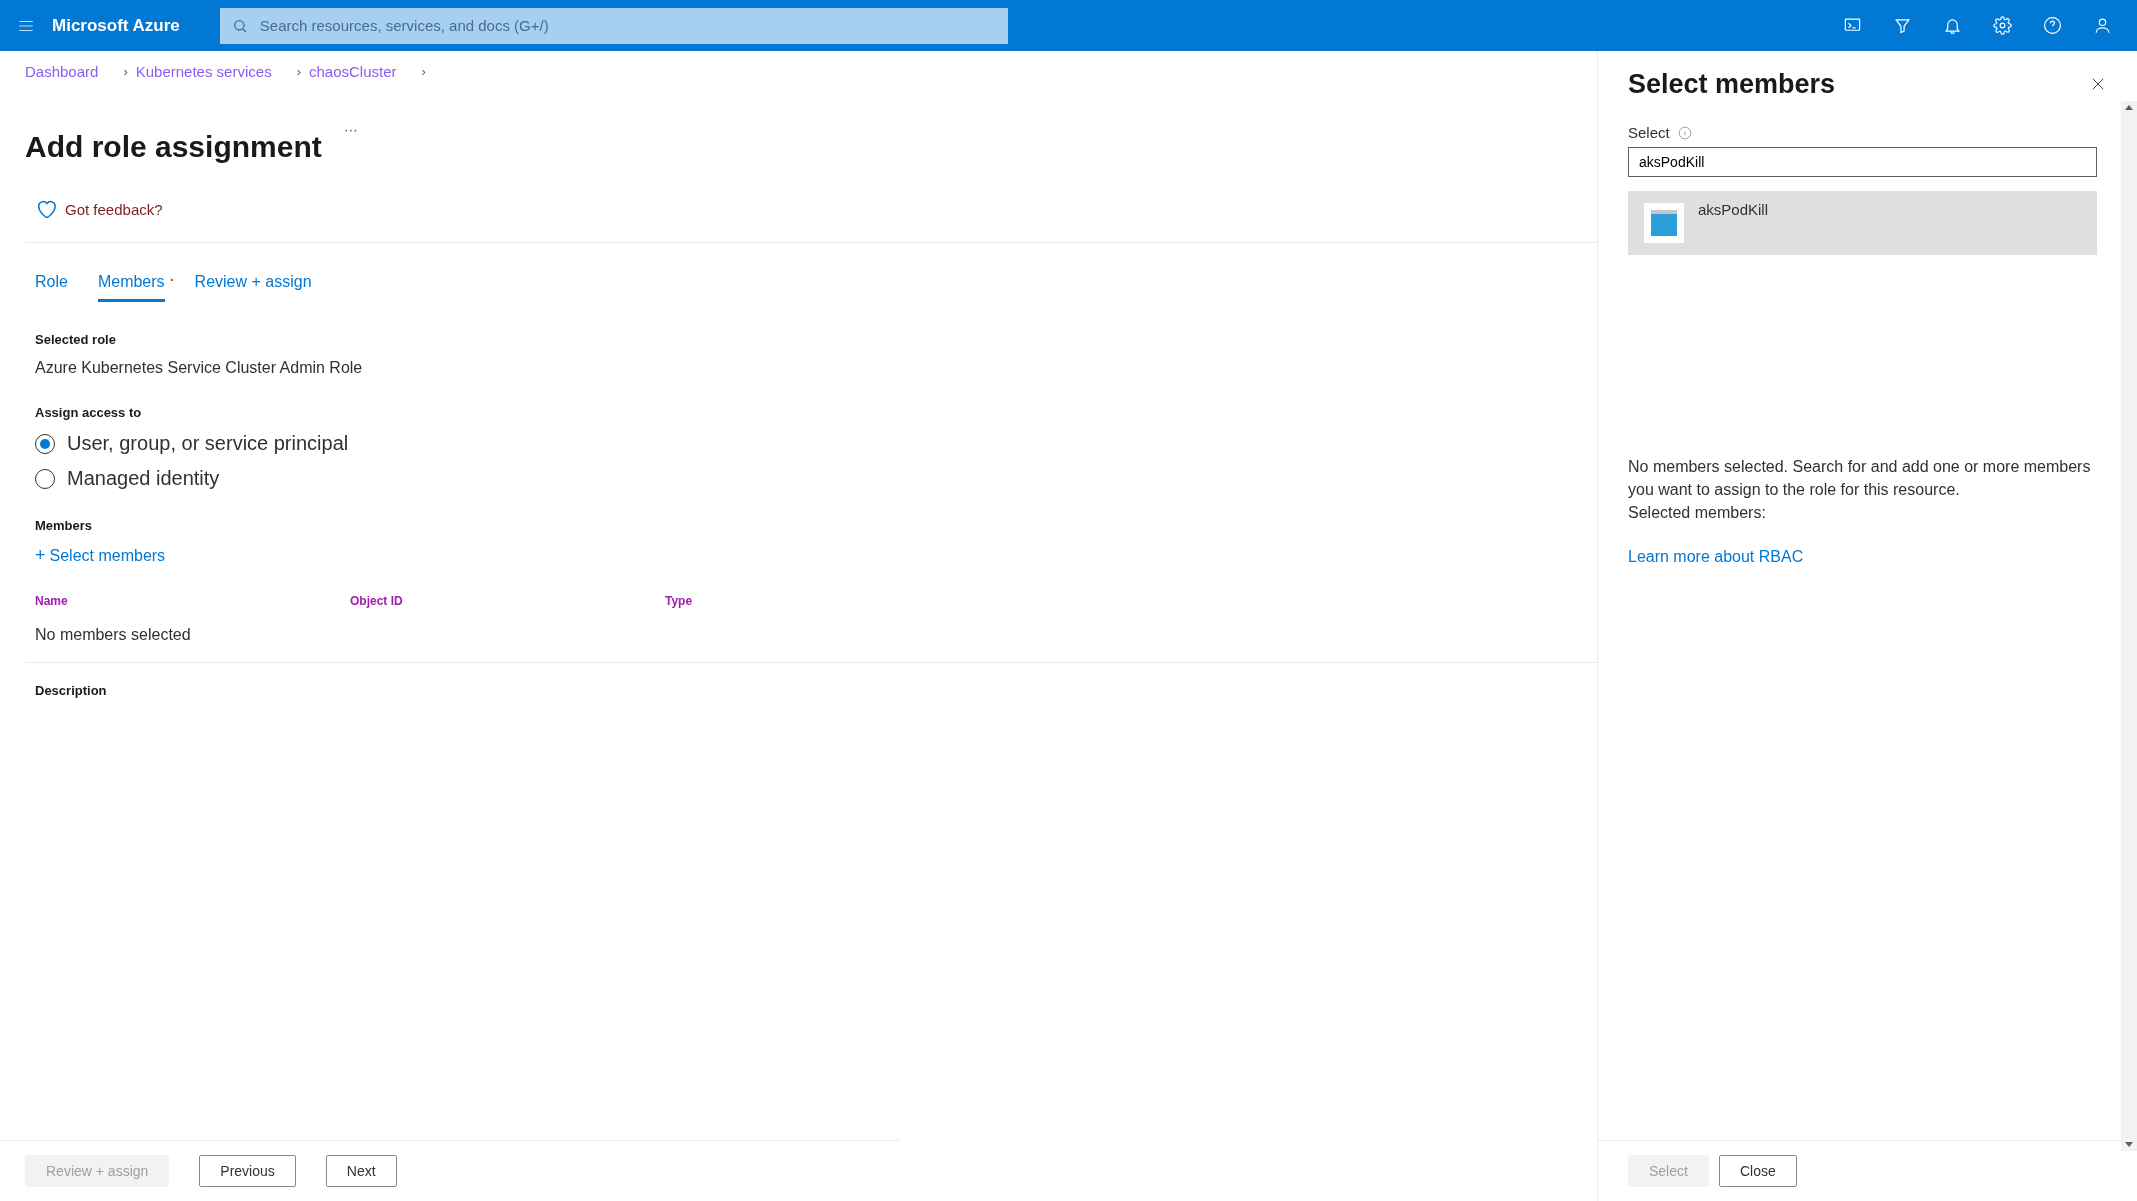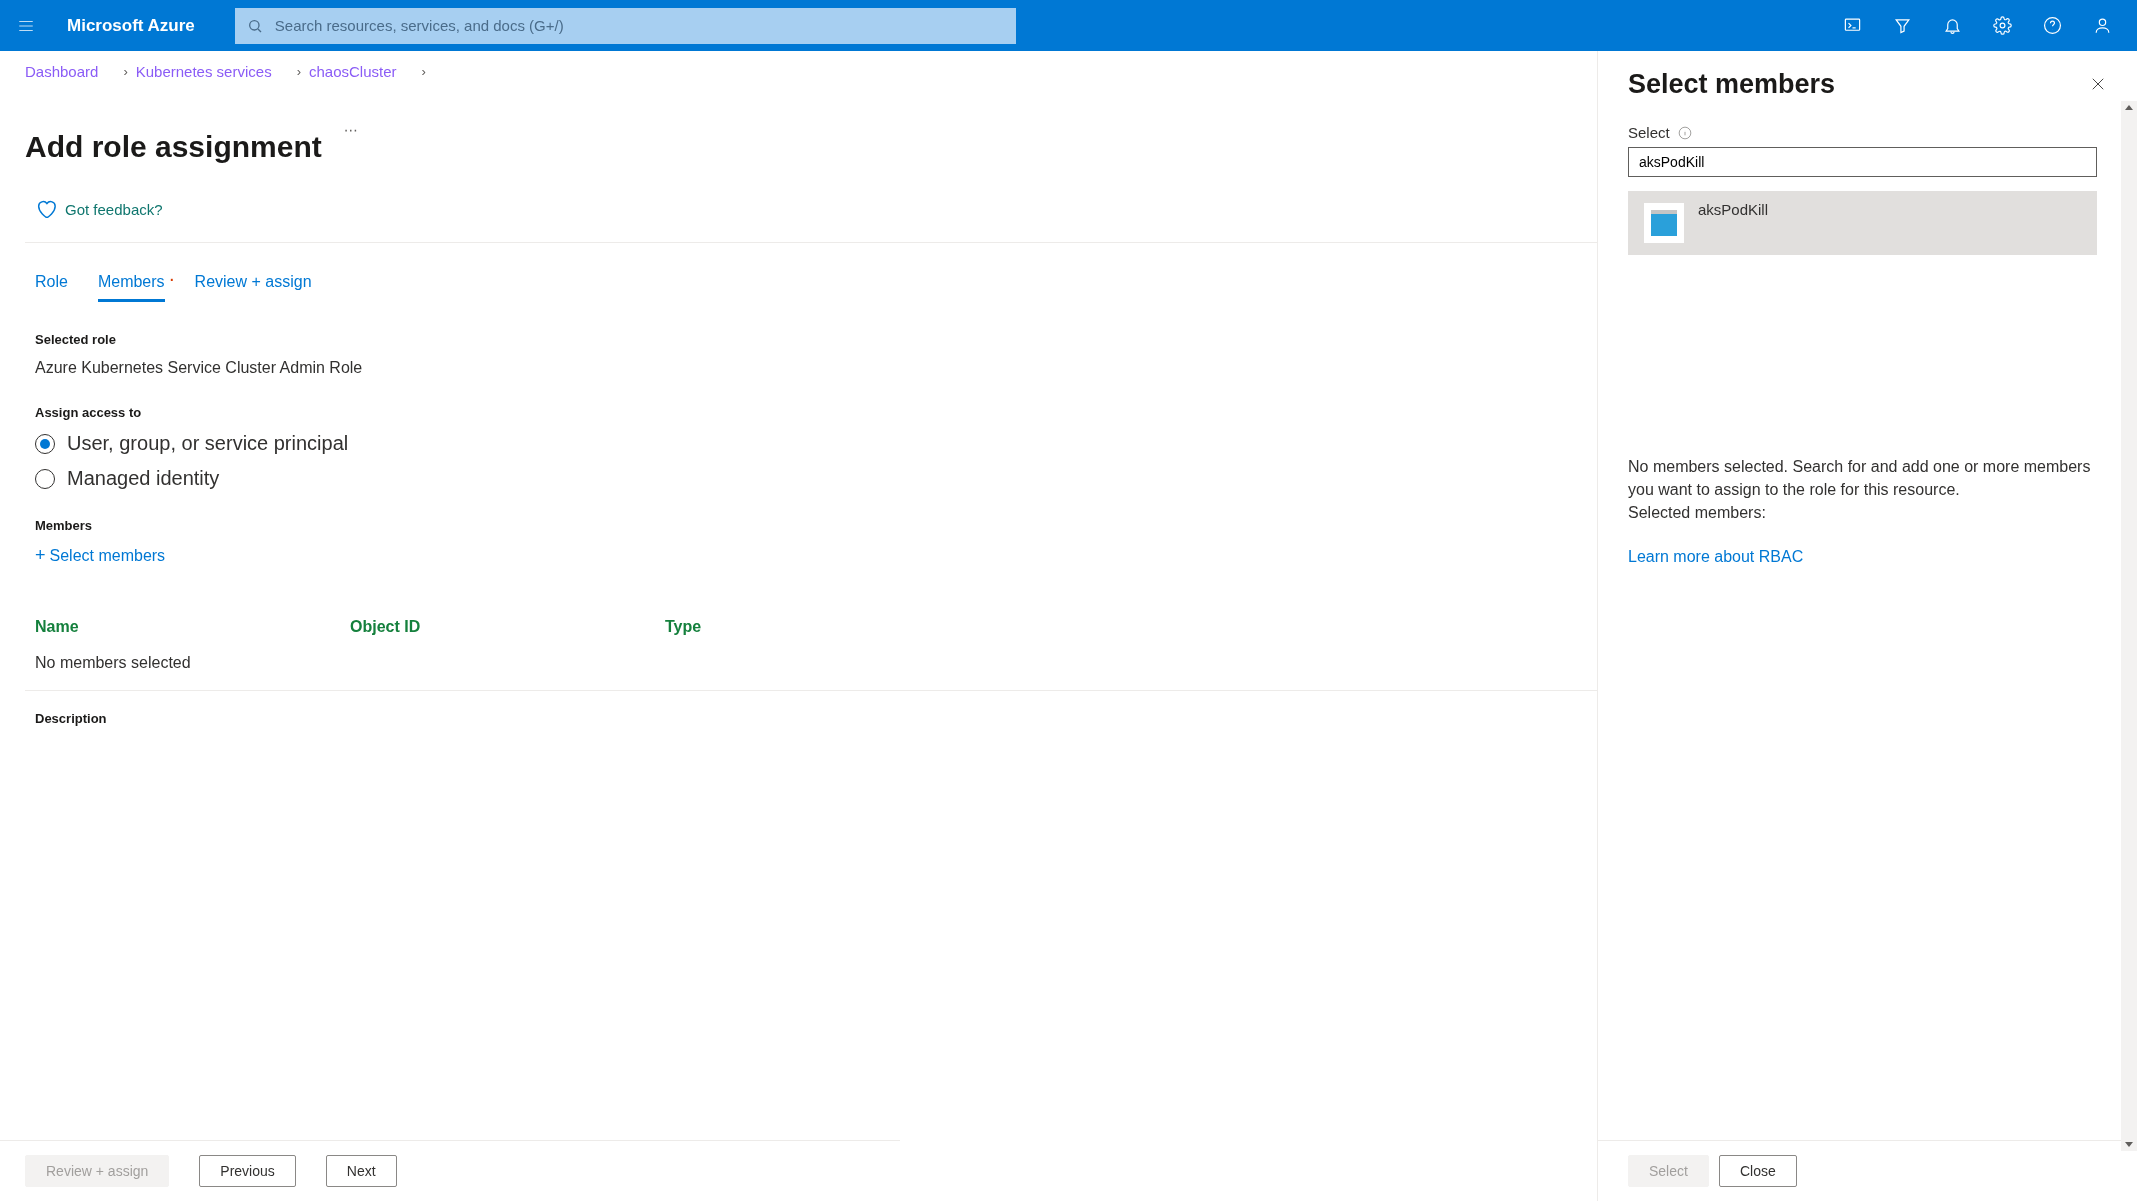--- a/index.html
+++ b/index.html
@@ -2,21 +2,21 @@
 <html><head>
 <meta charset="utf-8">
 <style>
 * { box-sizing: border-box; margin: 0; padding: 0; font-family: "Segoe UI", -apple-system, BlinkMacSystemFont, sans-serif; }
 body { background: #fff; overflow: hidden; }
 
 
 .topbar { background: #0078d4; height: 51px; display: flex; align-items: center; color: #fff; }
 .hamburger { width: 52px; height: 51px; display: flex; align-items: center; justify-content: center; cursor: pointer; }
 .hamburger svg { width: 18px; height: 18px; stroke: #fff; }
-.brand { font-size: 17px; font-weight: 600; margin-right: 40px; margin-left: 15px; }
+.brand { font-size: 17px; font-weight: 600; margin-right: 40px; }
 .searchbox { flex: 1; max-width: 870px; height: 36px; background: #a7cff1; border-radius: 0; display: flex; align-items: center; margin-right: 30px; }
 .searchbox svg { width: 16px; height: 16px; margin: 0 12px; stroke: #4a6c8a; fill: none; stroke-width: 2; }
 .searchbox input { flex: 1; border: none; background: transparent; outline: none; font-size: 15px; color: #333; }
 .searchbox input::placeholder { color: #4a6c8a; }
 .topspacer { flex: 1; }
 .topicons { display: flex; align-items: center; padding-right: 10px; }
 .topicons .icon { width: 50px; height: 51px; display: flex; align-items: center; justify-content: center; cursor: pointer; }
 .topicons svg { width: 19px; height: 19px; stroke: #fff; fill: none; stroke-width: 1.5; }
 
 
@@ -27,21 +27,21 @@
 .breadcrumb { font-size: 15px; color: #0078d4; margin-bottom: 16px; display: flex; align-items: center; }
 .breadcrumb a { color: #8b5cf6; text-decoration: none; margin-right: 25px; cursor: pointer; }
 .breadcrumb .chev { color: #605e5c; margin-right: 8px; font-size: 13px; }
 .titlerow { display: flex; align-items: center; margin-bottom: 28px; }
 .pagetitle { font-size: 30px; font-weight: 600; color: #1b1a19; margin-top: 34px; }
 .dots { margin-left: 22px; color: #605e5c; letter-spacing: 1px; cursor: pointer; font-size: 14px; }
 
 
 .feedbackbar { display: flex; align-items: center; padding: 6px 0 22px 10px; border-bottom: 1px solid #edebe9; }
 .feedbackbar svg { width: 22px; height: 22px; stroke: #0078d4; fill: none; stroke-width: 1.6; margin-right: 8px; }
-.feedbackbar span { color: #0f766e; font-size: 15px; }
+.feedbackbar span { color: #7f1d1d; font-size: 15px; }
 
 
 .tabs { display: flex; margin-top: 30px; margin-bottom: 30px; padding-left: 10px; }
 .tabs .tab { color: #0078d4; font-size: 16px; margin-right: 30px; cursor: pointer; padding-bottom: 8px; position: relative; }
 .tabs .tab.active { border-bottom: 3px solid #0078d4; }
 .tabs .tab .dotmark { position: absolute; top: -2px; right: -10px; color: #d83b01; font-size: 20px; line-height: 6px; }
 
 
 .section { padding-left: 10px; margin-bottom: 28px; }
 .section-label { font-size: 13px; font-weight: 600; color: #1b1a19; margin-bottom: 12px; }
@@ -51,21 +51,21 @@
 .radio { width: 20px; height: 20px; border: 1px solid #323130; border-radius: 50%; margin-right: 12px; position: relative; }
 .radio.checked::after { content: ""; position: absolute; top: 4px; left: 4px; width: 10px; height: 10px; border-radius: 50%; background: #0078d4; }
 .radio-row span { font-size: 20px; color: #323130; }
 
 .addlink { display: flex; align-items: center; color: #0078d4; font-size: 16px; cursor: pointer; }
 .addlink .plus { font-size: 18px; margin-right: 4px; font-weight: 300; }
 
 
 .table { padding-left: 10px; border-bottom: 1px solid #edebe9; padding-bottom: 18px; margin-bottom: 20px; }
 .theaders { display: flex; margin-bottom: 18px; }
-.theaders div { font-size: 16px; font-weight: 600; color: #15803d; margin-top: 24px; }
+.theaders div { font-size: 12px; font-weight: 600; color: #a21caf; }
 .th-name { width: 315px; }
 .th-obj { width: 315px; }
 .th-type { width: 200px; }
 .tempty { font-size: 16px; color: #323130; }
 
 
 .bottombar { position: absolute; bottom: 0; left: 0; width: 900px; background: #fff; border-top: 1px solid #edebe9; padding: 14px 0 14px 25px; display: flex; }
 .btn { height: 32px; padding: 0 20px; font-size: 14px; border: 1px solid #8a8886; background: #fff; color: #323130; cursor: pointer; margin-right: 30px; border-radius: 2px; }
 .btn.disabled { background: #f3f2f1; color: #a19f9d; border-color: #f3f2f1; cursor: default; }
 

